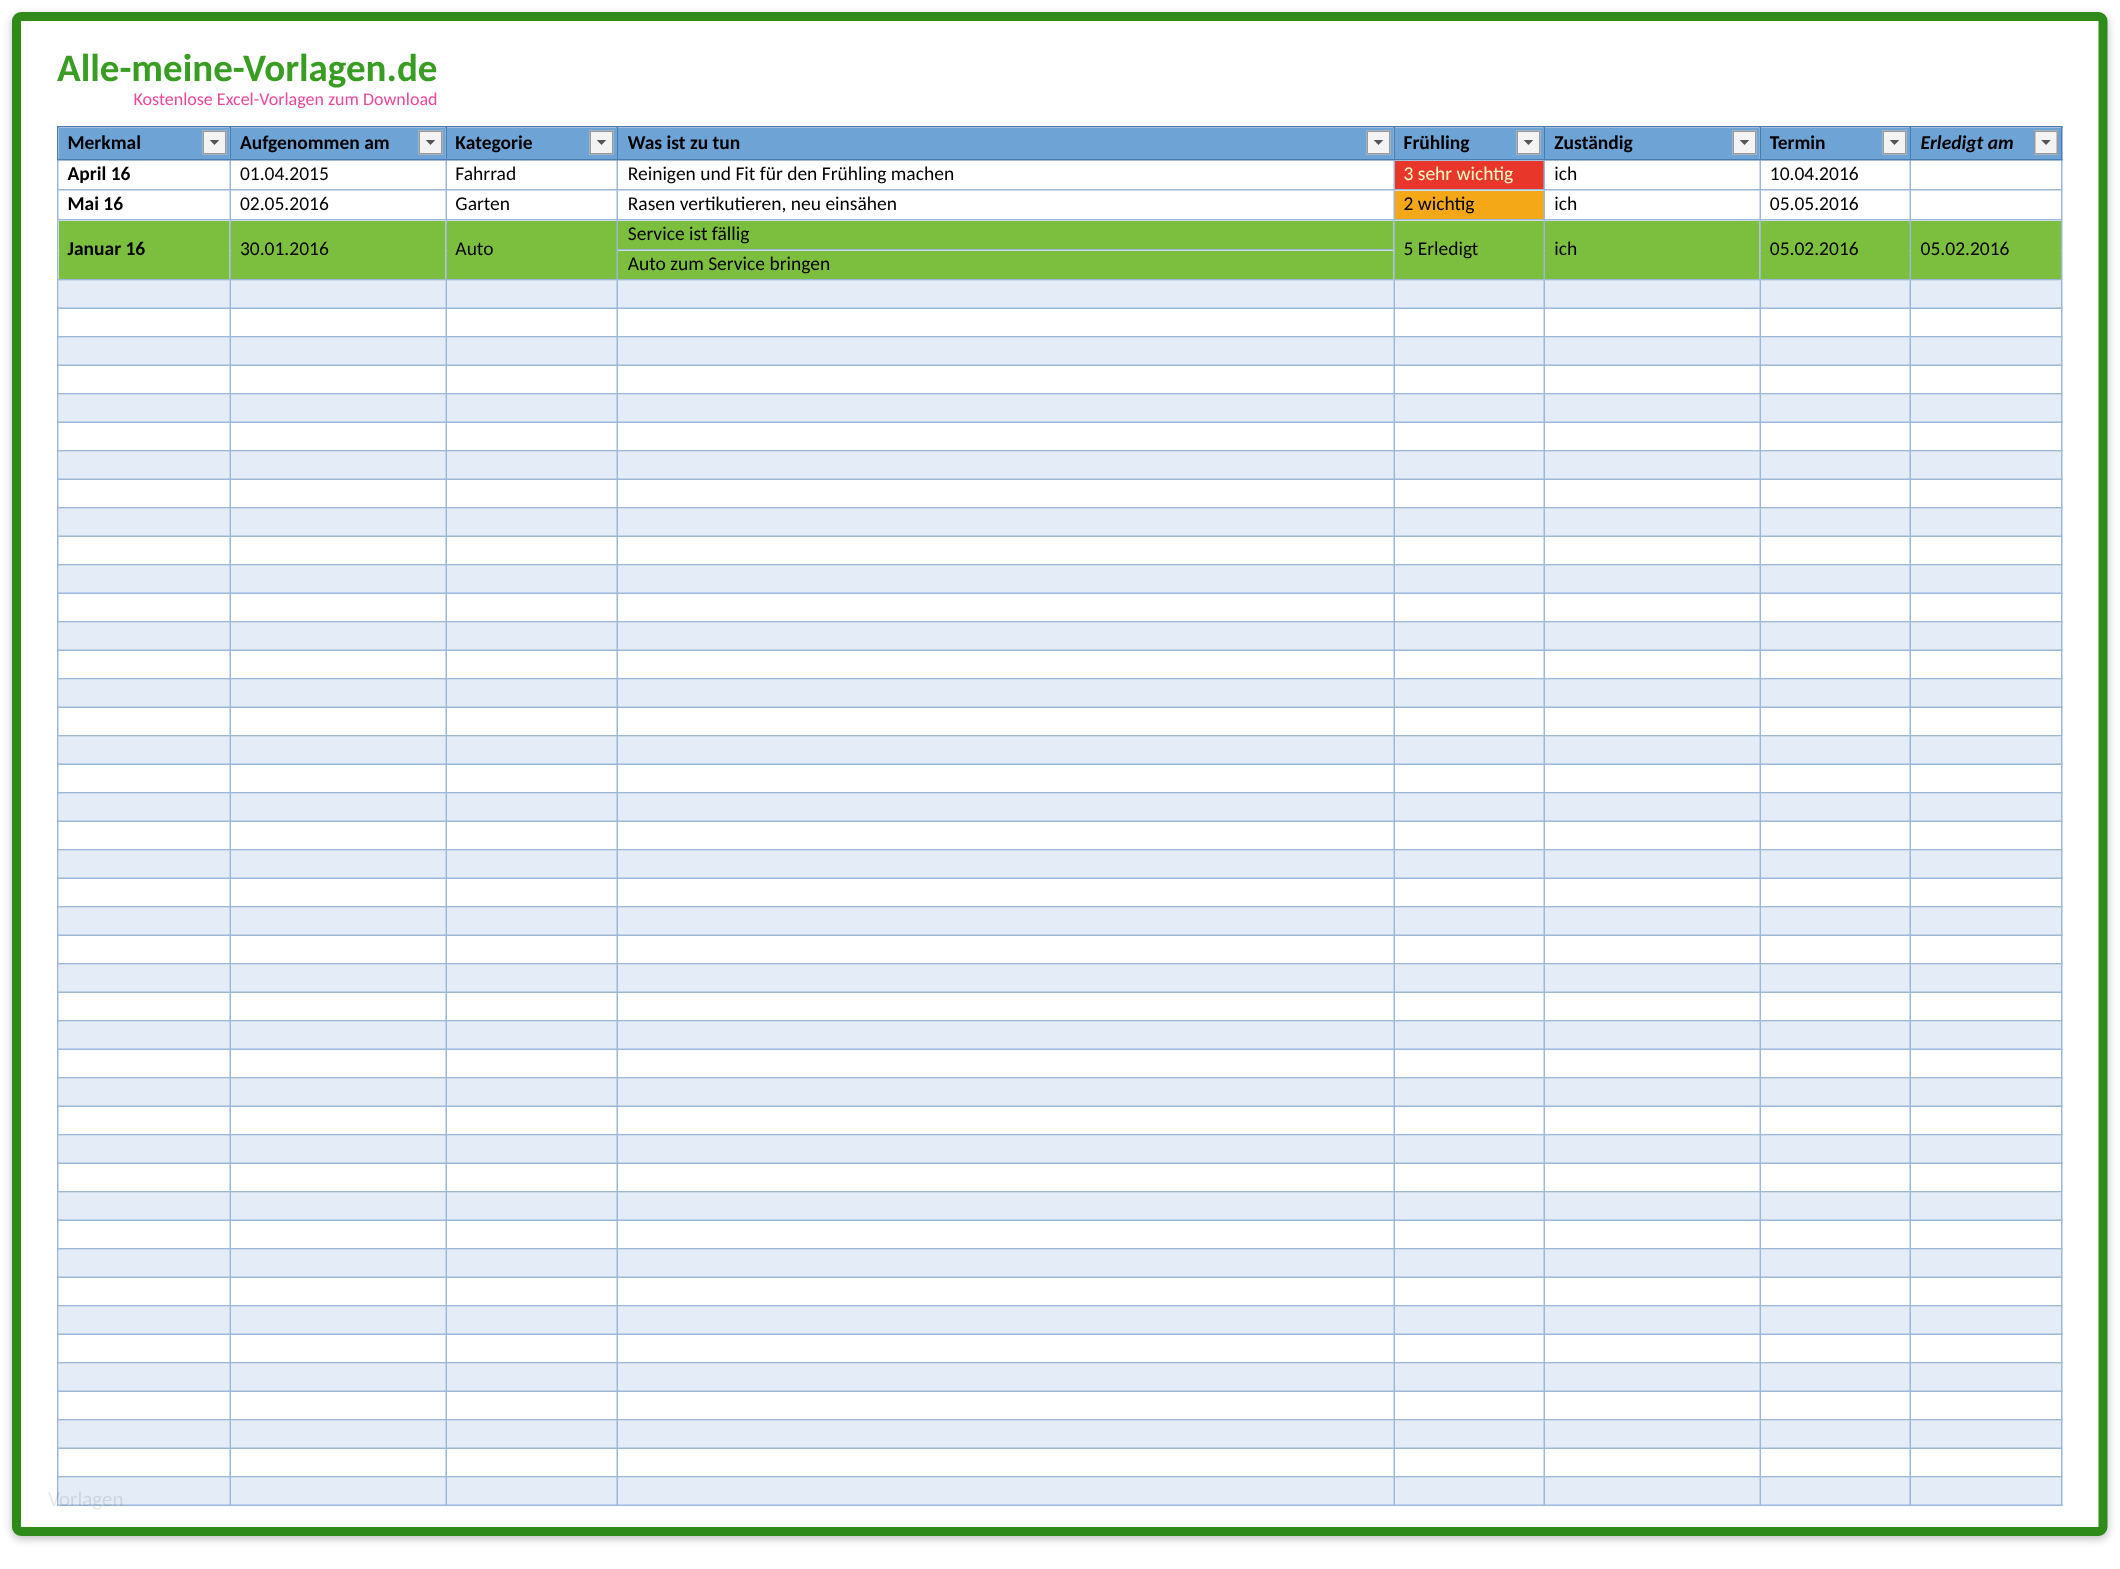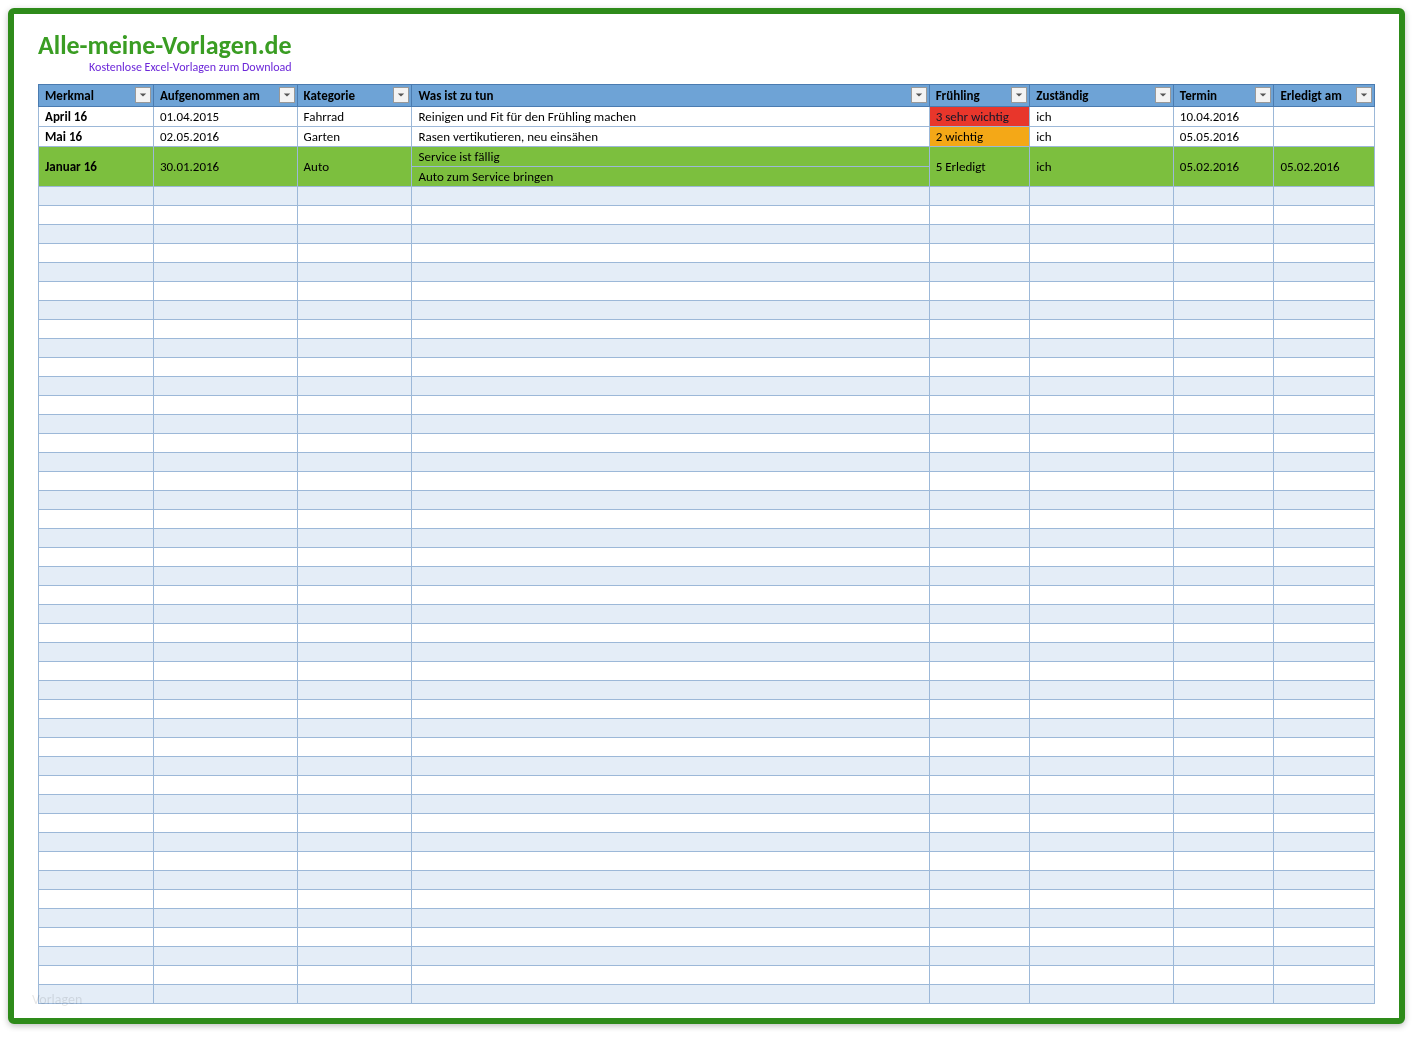--- a/index.html
+++ b/index.html
@@ -31,21 +31,21 @@
   }
   .brand { text-align: right; }
   .brand-line1 {
     font-size: 26px;
     color: #3a9d23;
     font-weight: 600;
     line-height: 1;
   }
   .brand-line2 {
     font-size: 12px;
-    color: #6d28d9;
+    color: #ec4899;
     margin-top: 2px;
   }
   table {
     width: 100%;
     border-collapse: collapse;
     font-size: 13px;
     table-layout: fixed;
   }
   th {
     background: #6ea3d6;
@@ -81,23 +81,23 @@
     overflow: hidden;
     white-space: nowrap;
   }
   .col-merkmal   { width: 8%; }
   .col-aufg      { width: 10%; }
   .col-kategorie { width: 8%; }
   .col-was       { width: 36%; }
   .col-prio      { width: 7%; }
   .col-zust      { width: 10%; }
   .col-termin    { width: 7%; }
-  .col-erledigt  { width: 7%; }
+  .col-erledigt  { width: 7%; font-style: italic; }
   .row-done td { background: #7cbf3e !important; }
-  .prio-red { background: #e8362b !important; color: #0f172a; margin-top: 17px; }
+  .prio-red { background: #e8362b !important; color: #fef9c3; margin-top: 17px; }
   .prio-orange { background: #f4a817 !important; }
   tr.empty.odd td { background: #e4edf7; }
   tr.empty.even td { background: #fff; }
   .bold { font-weight: bold; }
   .watermark {
     position: absolute;
     bottom: 10px;
     left: 18px;
     color: rgba(0,0,0,0.1);
     font-size: 14px;

